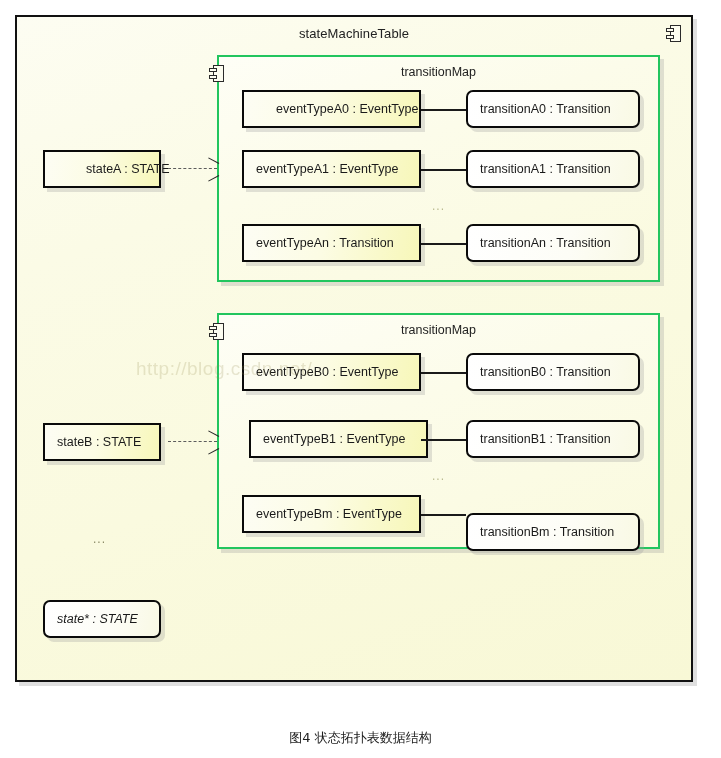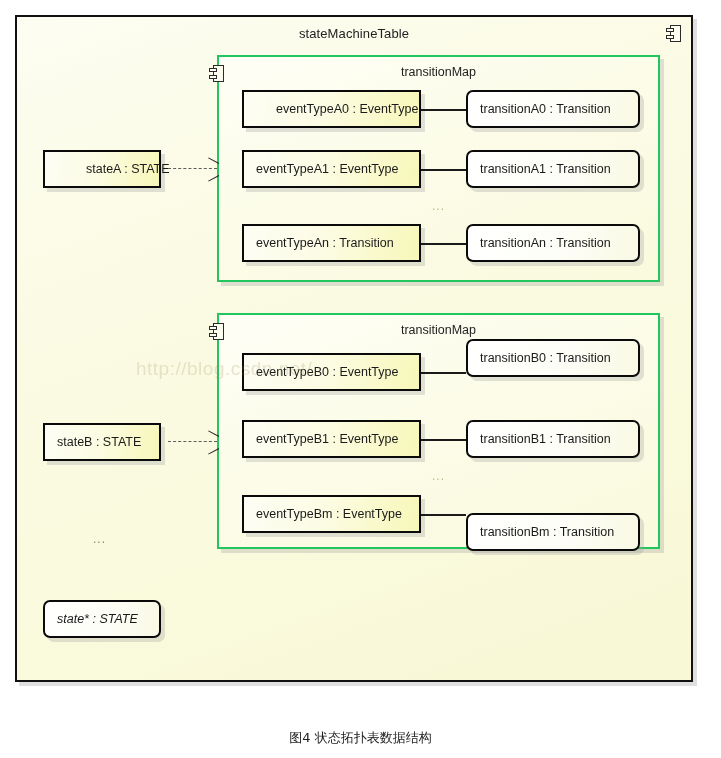--- a/index.html
+++ b/index.html
@@ -248,25 +248,25 @@
       <div class="comp-icon" style="right:10px; top:8px;">
         <div class="body"></div>
         <div class="tab t1"></div>
         <div class="tab t2"></div>
       </div>
 
       <div class="obj-box yellow" style="left:23px; top:38px; width:179px; height:38px;">
         <span class="lbl">eventTypeB0 : EventType</span>
       </div>
       <div class="link" style="left:202px; top:57px; width:45px;"></div>
-      <div class="obj-box white" style="left:247px; top:24px; width:174px; height:38px;">
+      <div class="obj-box white" style="left:247px; top:38px; width:174px; height:38px;">
         <span class="lbl">transitionB0 : Transition</span>
       </div>
 
-      <div class="obj-box yellow" style="left:23px; top:105px; width:179px; height:38px;">
+      <div class="obj-box yellow" style="left:30px; top:105px; width:179px; height:38px;">
         <span class="lbl">eventTypeB1 : EventType</span>
       </div>
       <div class="link" style="left:202px; top:124px; width:45px;"></div>
       <div class="obj-box white" style="left:247px; top:105px; width:174px; height:38px;">
         <span class="lbl">transitionB1 : Transition</span>
       </div>
 
       <div class="dots" style="left:213px; top:155px;">...</div>
 
       <div class="obj-box yellow" style="left:23px; top:180px; width:179px; height:38px;">

